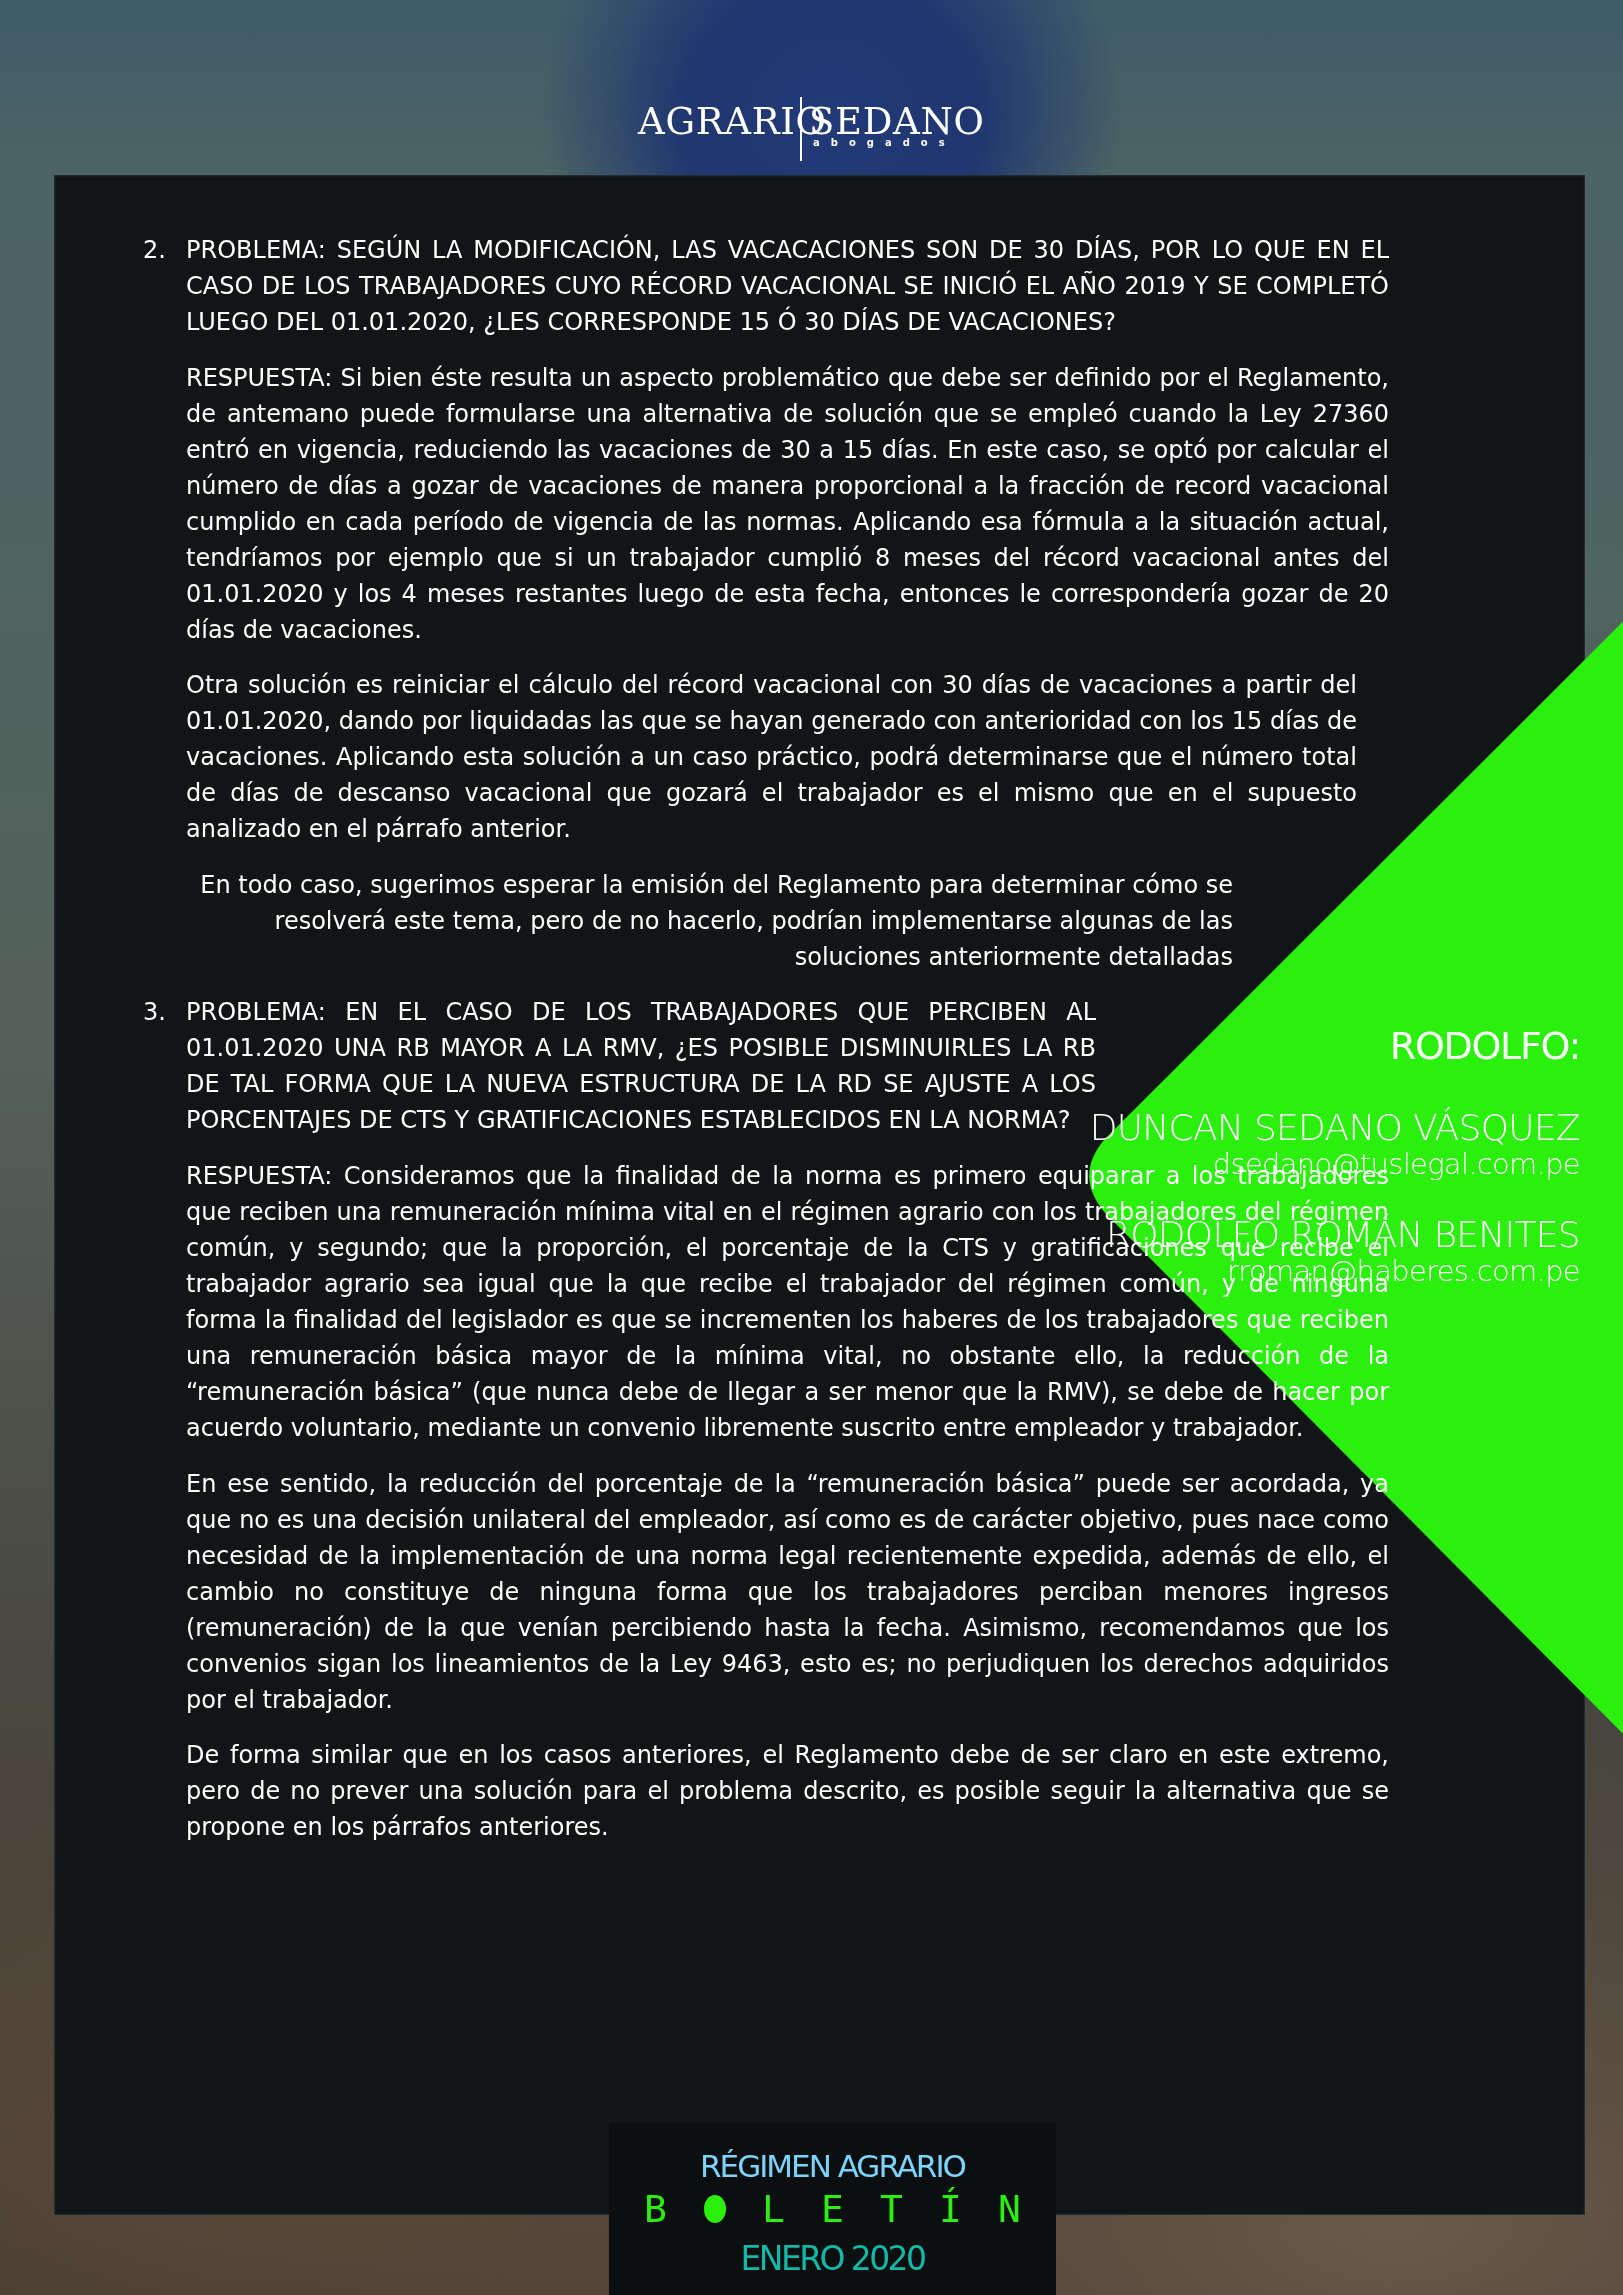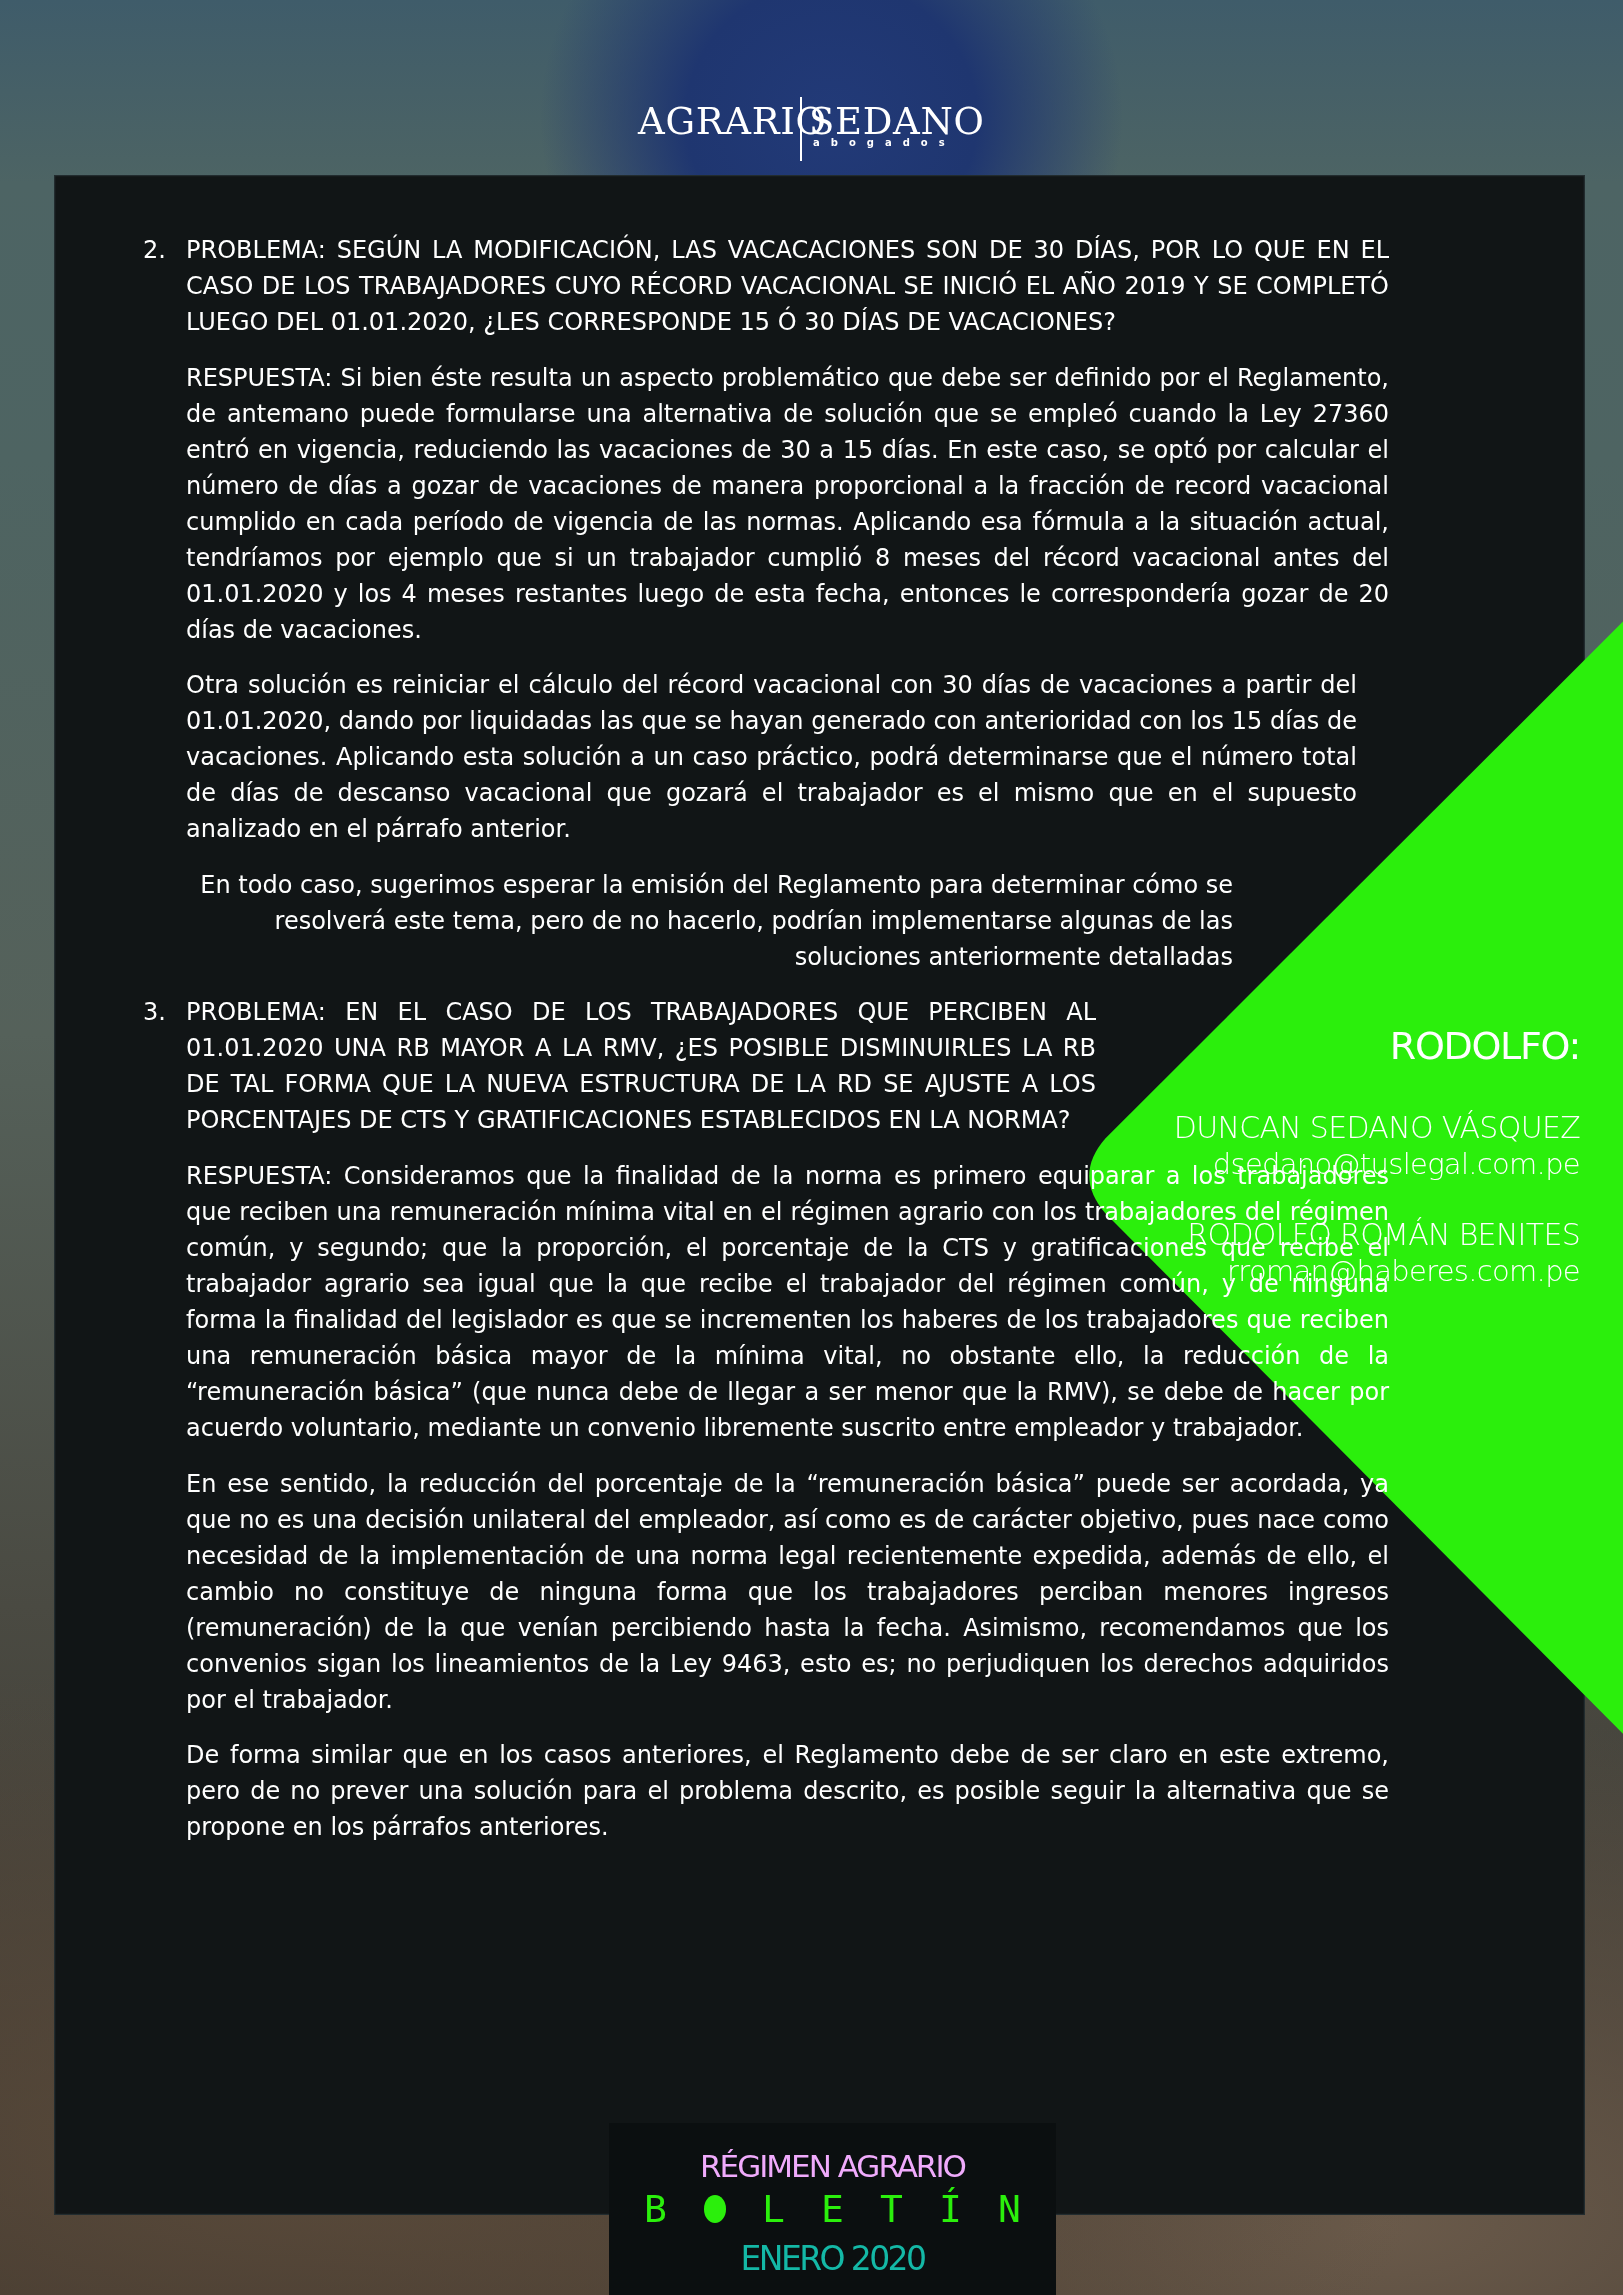--- a/index.html
+++ b/index.html
@@ -54,30 +54,30 @@
   .q-item { position:relative; padding-left:0; }
   .q-num { position:absolute; left:-43px; top:0; }
   .para { margin:0 0 19.6px 0; }
   .q-head { margin:0 0 19.6px 0; }
   .narrow3 { }
   .authors {
     position:absolute; right:43px; top:1024px; text-align:right; color:#ffffff;
     font-family:"DejaVu Sans", sans-serif; font-weight:200;
   }
   .authors-title { font-size:38px; letter-spacing:-1.3px; margin-bottom:41px; font-weight:normal; }
-  .author-name { font-size:30px; letter-spacing:-0.7px; line-height:38px; }
+  .author-name { font-size:36px; letter-spacing:-0.7px; line-height:38px; }
   .author-email { font-size:29px; letter-spacing:-0.7px; line-height:35px; }
   .author-gap { height:34px; }
   .footer-box {
     position:absolute; left:609px; top:2123px; width:447px; height:172px;
     background:#0b0f10;
   }
   .footer-line1 {
     position:absolute; left:0; width:100%; top:25px; text-align:center;
-    color:#f0abfc; font-size:31px; letter-spacing:-2px; font-weight:normal;
+    color:#7dd3fc; font-size:31px; letter-spacing:-2px; font-weight:normal;
     font-family:"DejaVu Sans", sans-serif;
   }
   .footer-boletin {
     position:absolute; left:0; width:100%; top:64px; text-align:center;
     color:#2bef0c; font-size:38px; letter-spacing:0;
     font-family:"DejaVu Sans Mono", monospace;
     display:flex; justify-content:center; gap:0;
   }
   .footer-boletin span { display:inline-block; width:59px; text-align:center; }
   .dot { display:inline-block; width:22px; height:27.5px; border-radius:50%; background:#2bef0c; vertical-align:middle; margin-top:-5.2px; }

